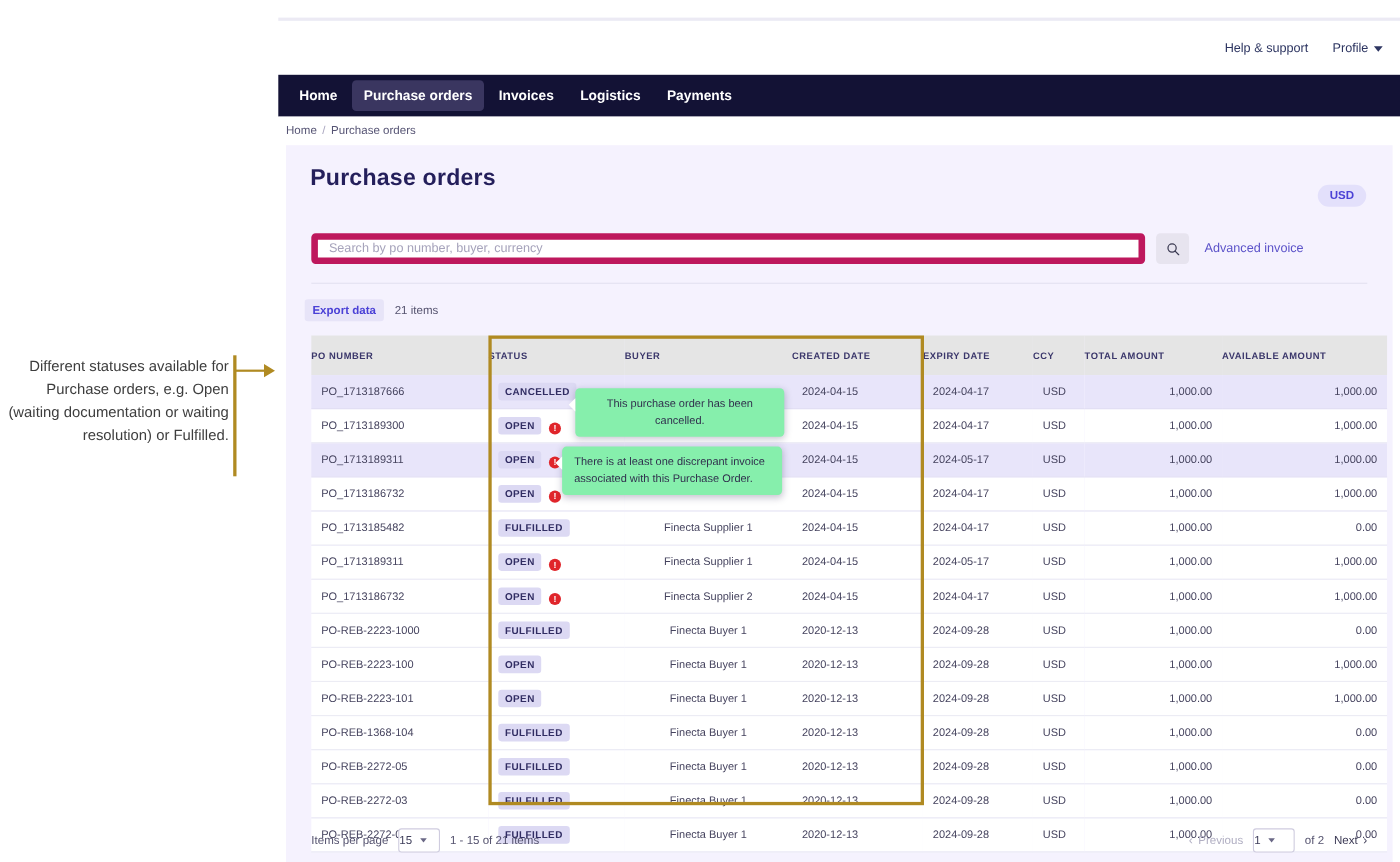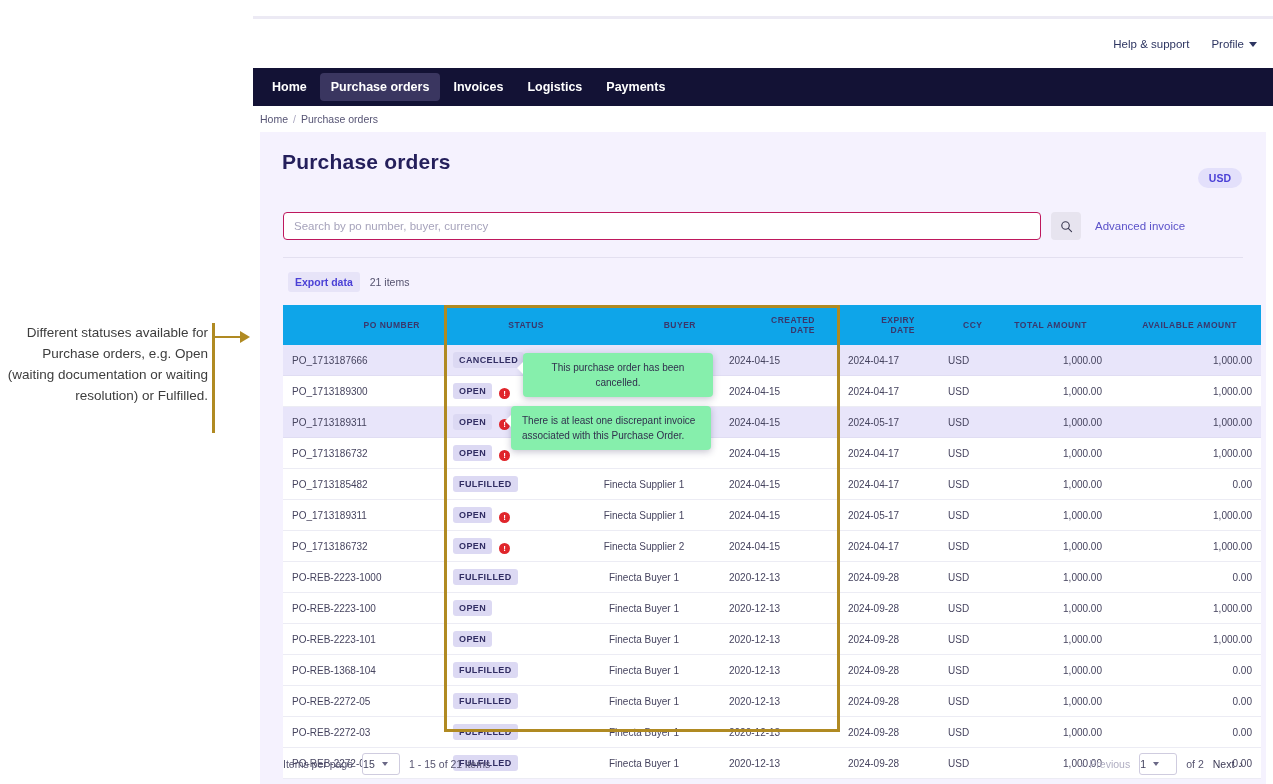--- a/index.html
+++ b/index.html
@@ -114,21 +114,21 @@
     padding: 4px 11px; border-radius: 12px;
   }
 
   
   .searchrow {
     display: flex; align-items: center;
     margin: 38px 0 0 7px;
   }
   .search-input {
     width: 758px; height: 28px;
-    border: 1px solid #be185d; border-radius: 4px;
+    border: 6px solid #be185d; border-radius: 4px;
     background: #ffffff; padding: 0 10px;
     font-size: 11.5px; color: #3c3a55;
     font-family: "Liberation Sans", sans-serif;
     outline: none;
   }
   .search-input::placeholder { color: #a6a3bb; }
   .search-btn {
     width: 30px; height: 28px; margin-left: 10px;
     background: #e7e4ef; border: none; border-radius: 4px;
     display: flex; align-items: center; justify-content: center;
@@ -137,40 +137,40 @@
   .adv-search {
     margin-left: 14px; font-size: 11.5px;
     color: #5b52c9; text-decoration: none; cursor: pointer;
   }
   .divider {
     margin: 17px 7px 0 7px; height: 1px; background: #e3e0f0;
   }
 
   
   .exportrow {
-    display: flex; align-items: center; margin: 14px 0 0 12px;
+    display: flex; align-items: center; margin: 14px 0 0 1px;
   }
   .export-btn {
     font-size: 10.5px; font-weight: bold; color: #4b41d6;
     background: #e7e4f8; border: none; border-radius: 3px;
     padding: 4px 7px; cursor: pointer;
     font-family: "Liberation Sans", sans-serif;
   }
   .items-count {
     font-size: 10.5px; color: #55536f; margin-left: 10px;
   }
 
   
   .tablewrap { margin: 13px 7px 0 7px; position: relative; }
   table { border-collapse: collapse; width: 978px; table-layout: fixed; }
   thead th {
-    background: #0ea5e9;
+    background: #e5e5e5;
     font-size: 8.5px; font-weight: bold; letter-spacing: .5px;
-    color: #3b376b; text-align: right;
-    padding: 10px 24px; height: 36px;
+    color: #3b376b; text-align: left;
+    padding: 10px 0; height: 36px;
     vertical-align: middle;
   }
   tbody td {
     background: #ffffff;
     font-size: 10px; color: #46445f;
     padding: 7px 9px; height: 25px;
     border-bottom: 1px solid #ececf4;
     vertical-align: middle;
     white-space: nowrap; overflow: hidden;
   }

